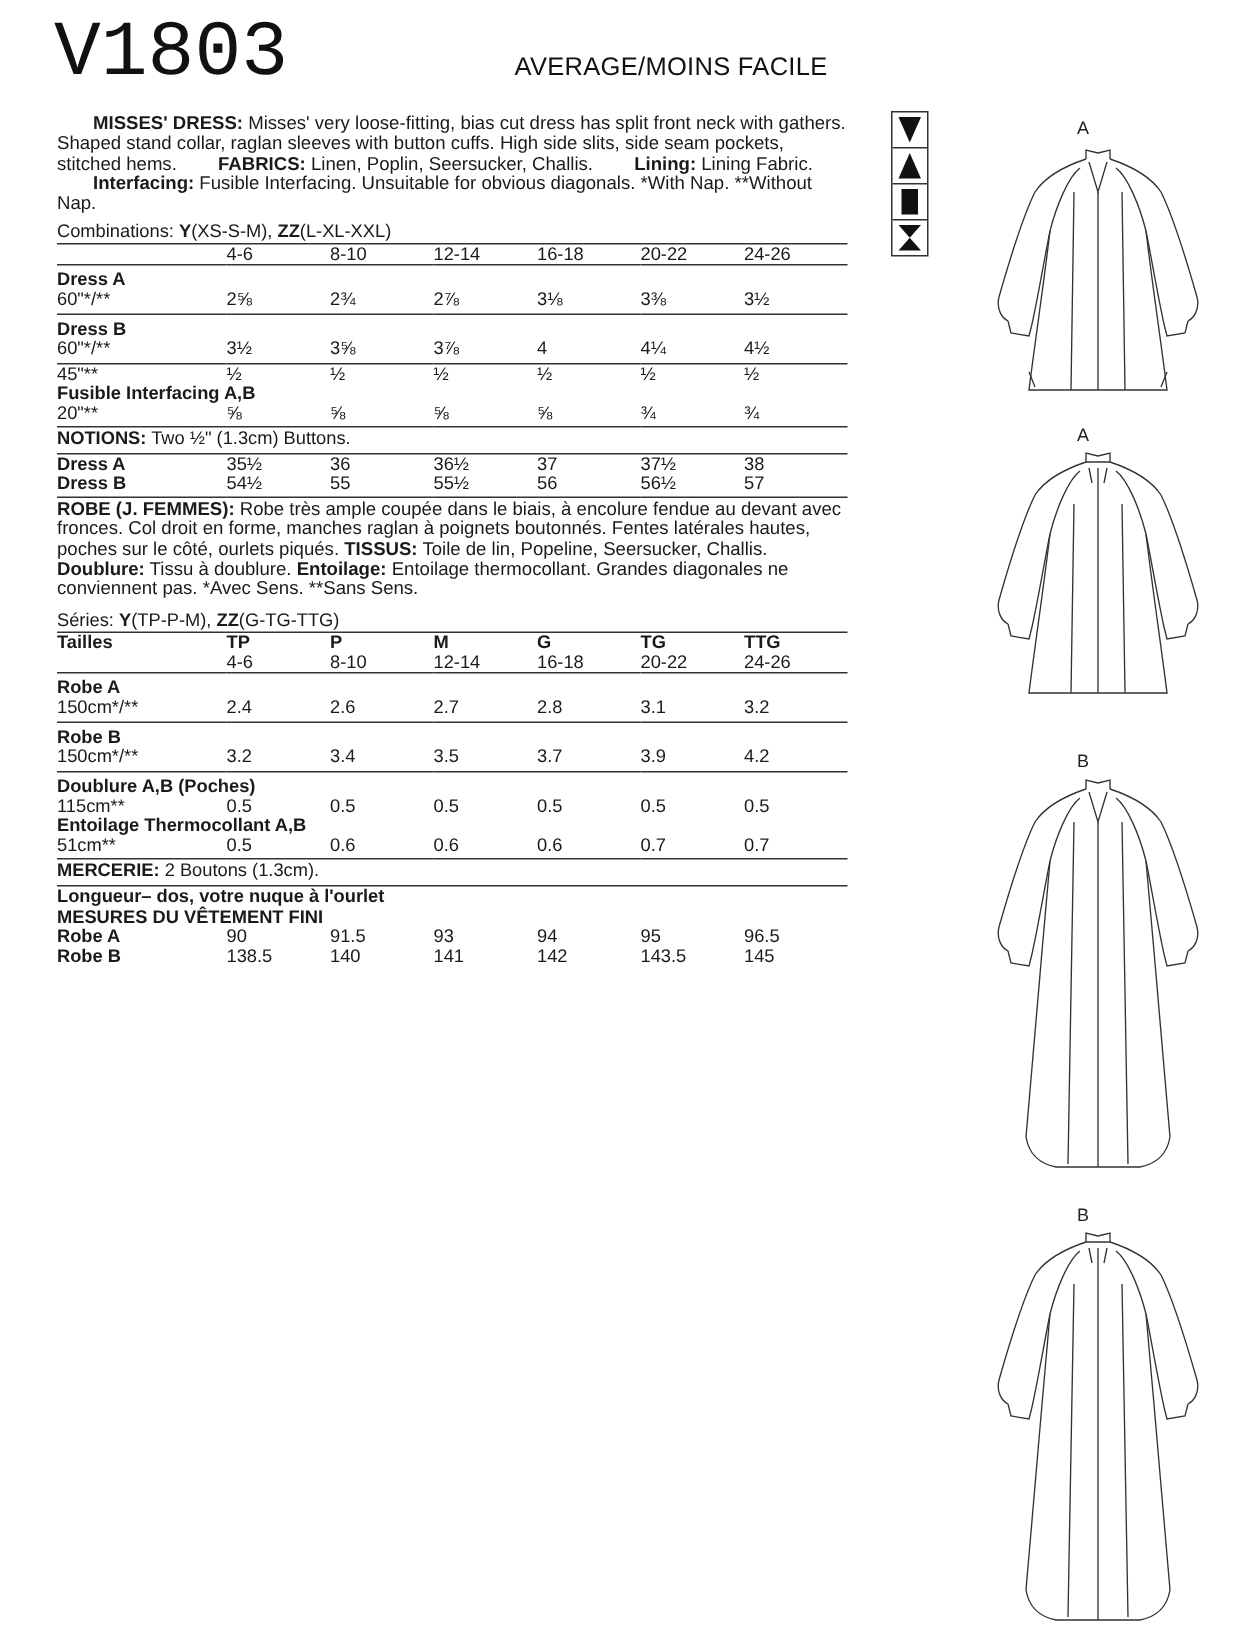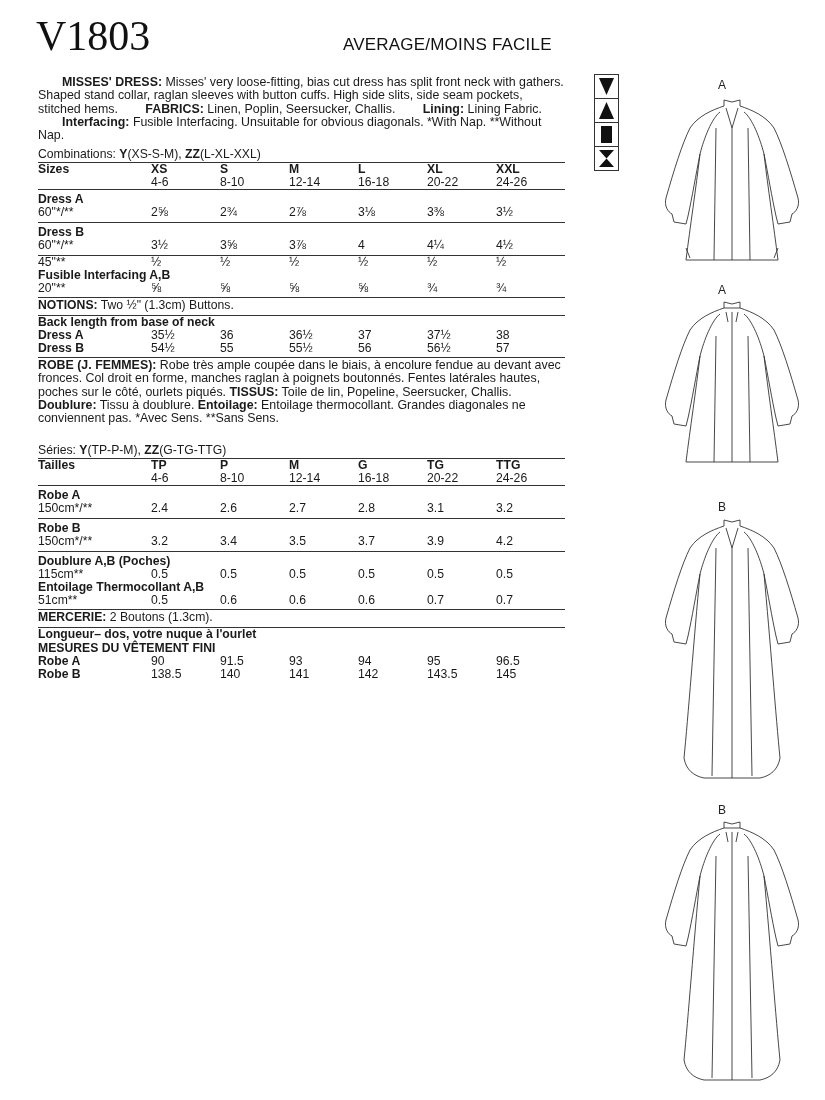--- a/index.html
+++ b/index.html
@@ -1,19 +1,19 @@
 <!DOCTYPE html>
 <html><head>
 <meta charset="utf-8">
 <style>
   html, body { margin: 0; padding: 0; background: #ffffff; }
   body { width: 825px; height: 1100px; position: relative; overflow: hidden; color: #1a1a1a;
          font-family: "Liberation Sans", sans-serif; }
-  .pattern-number { position: absolute; left: 36px; top: 8px; font-family: Liberation Serif, serif;
-         font-size: 42px; line-height: 56px; letter-spacing: 0px; color: #111; }
+  .pattern-number { position: absolute; left: 36px; top: 8px; font-family: Liberation Mono, monospace;
+         font-size: 52px; line-height: 56px; letter-spacing: 0px; color: #111; }
   .difficulty { position: absolute; left: 343px; top: 35px; font-size: 17px; color: #111; letter-spacing: 0.2px; }
   .panel { position: absolute; left: 38px; top: 76px; width: 527px; font-size: 12.2px; line-height: 13.2px; }
   .desc { margin: 0; font-size: 12.4px; line-height: 13.3px; }
   .desc b { font-weight: bold; margin-left: 24px; }
   .combos { margin-top: 9px; font-size: 12.2px; line-height: 13px; border-bottom: 1.5px solid #333; padding-bottom: 1px; }
   table { border-collapse: collapse; width: 527px; table-layout: fixed; }
   td { padding: 0; vertical-align: top; font-size: 12.2px; line-height: 13px; white-space: nowrap; }
   col.c0 { width: 113px; } col.cx { width: 69px; }
   .b { font-weight: bold; }
   tr.rule td { border-bottom: 1.5px solid #333; }
@@ -41,29 +41,20 @@
     <colgroup>
         <col class="c0">
         <col class="cx">
         <col class="cx">
         <col class="cx">
         <col class="cx">
         <col class="cx">
         <col class="cx">
       </colgroup>
     <tbody>
-        <tr>
-      <td class="b">Sizes</td>
-      <td class="b">XS</td>
-      <td class="b">S</td>
-      <td class="b">M</td>
-      <td class="b">L</td>
-      <td class="b">XL</td>
-      <td class="b">XXL</td>
-    </tr>
     <tr class="rule">
       <td style="padding-bottom:4px"></td>
       <td>4-6</td>
       <td>8-10</td>
       <td>12-14</td>
       <td>16-18</td>
       <td>20-22</td>
       <td>24-26</td>
     </tr>
     <tr>
@@ -121,23 +112,20 @@
         <col class="c0">
         <col class="cx">
         <col class="cx">
         <col class="cx">
         <col class="cx">
         <col class="cx">
         <col class="cx">
       </colgroup>
     <tbody>
     <tr>
-          <td colspan="7" class="b">Back length from base of neck</td>
-        </tr>
-    <tr>
       <td class="b">Dress A</td>
       <td>35½</td>
       <td>36</td>
       <td>36½</td>
       <td>37</td>
       <td>37½</td>
       <td>38</td>
     </tr>
     <tr class="rule">
       <td class="b" style="padding-bottom:2px">Dress B</td>
@@ -146,21 +134,21 @@
       <td>55½</td>
       <td>56</td>
       <td>56½</td>
       <td>57</td>
     </tr>
   </tbody>
     </table>
 
   <p class="fr-desc" style="margin-top:1px"><b>ROBE (J. FEMMES):</b><span> Robe très ample coupée dans le biais, à encolure fendue au devant avec fronces. Col droit en forme, manches raglan à poignets boutonnés. Fentes latérales hautes, poches sur le côté, ourlets piqués. </span><b>TISSUS:</b><span> Toile de lin, Popeline, Seersucker, Challis. </span><b>Doublure:</b><span> Tissu à doublure. </span><b>Entoilage:</b><span> Entoilage thermocollant. Grandes diagonales ne conviennent pas. *Avec Sens. **Sans Sens.</span></p>
 
-  <div class="combos" style="margin-top:19px;"><span>Séries: </span><b>Y</b><span>(TP-P-M), </span><b>ZZ</b><span>(G-TG-TTG)</span></div>
+  <div class="combos" style="margin-top:8px;"><span>Séries: </span><b>Y</b><span>(TP-P-M), </span><b>ZZ</b><span>(G-TG-TTG)</span></div>
 
   <table>
     <colgroup>
         <col class="c0">
         <col class="cx">
         <col class="cx">
         <col class="cx">
         <col class="cx">
         <col class="cx">
         <col class="cx">

